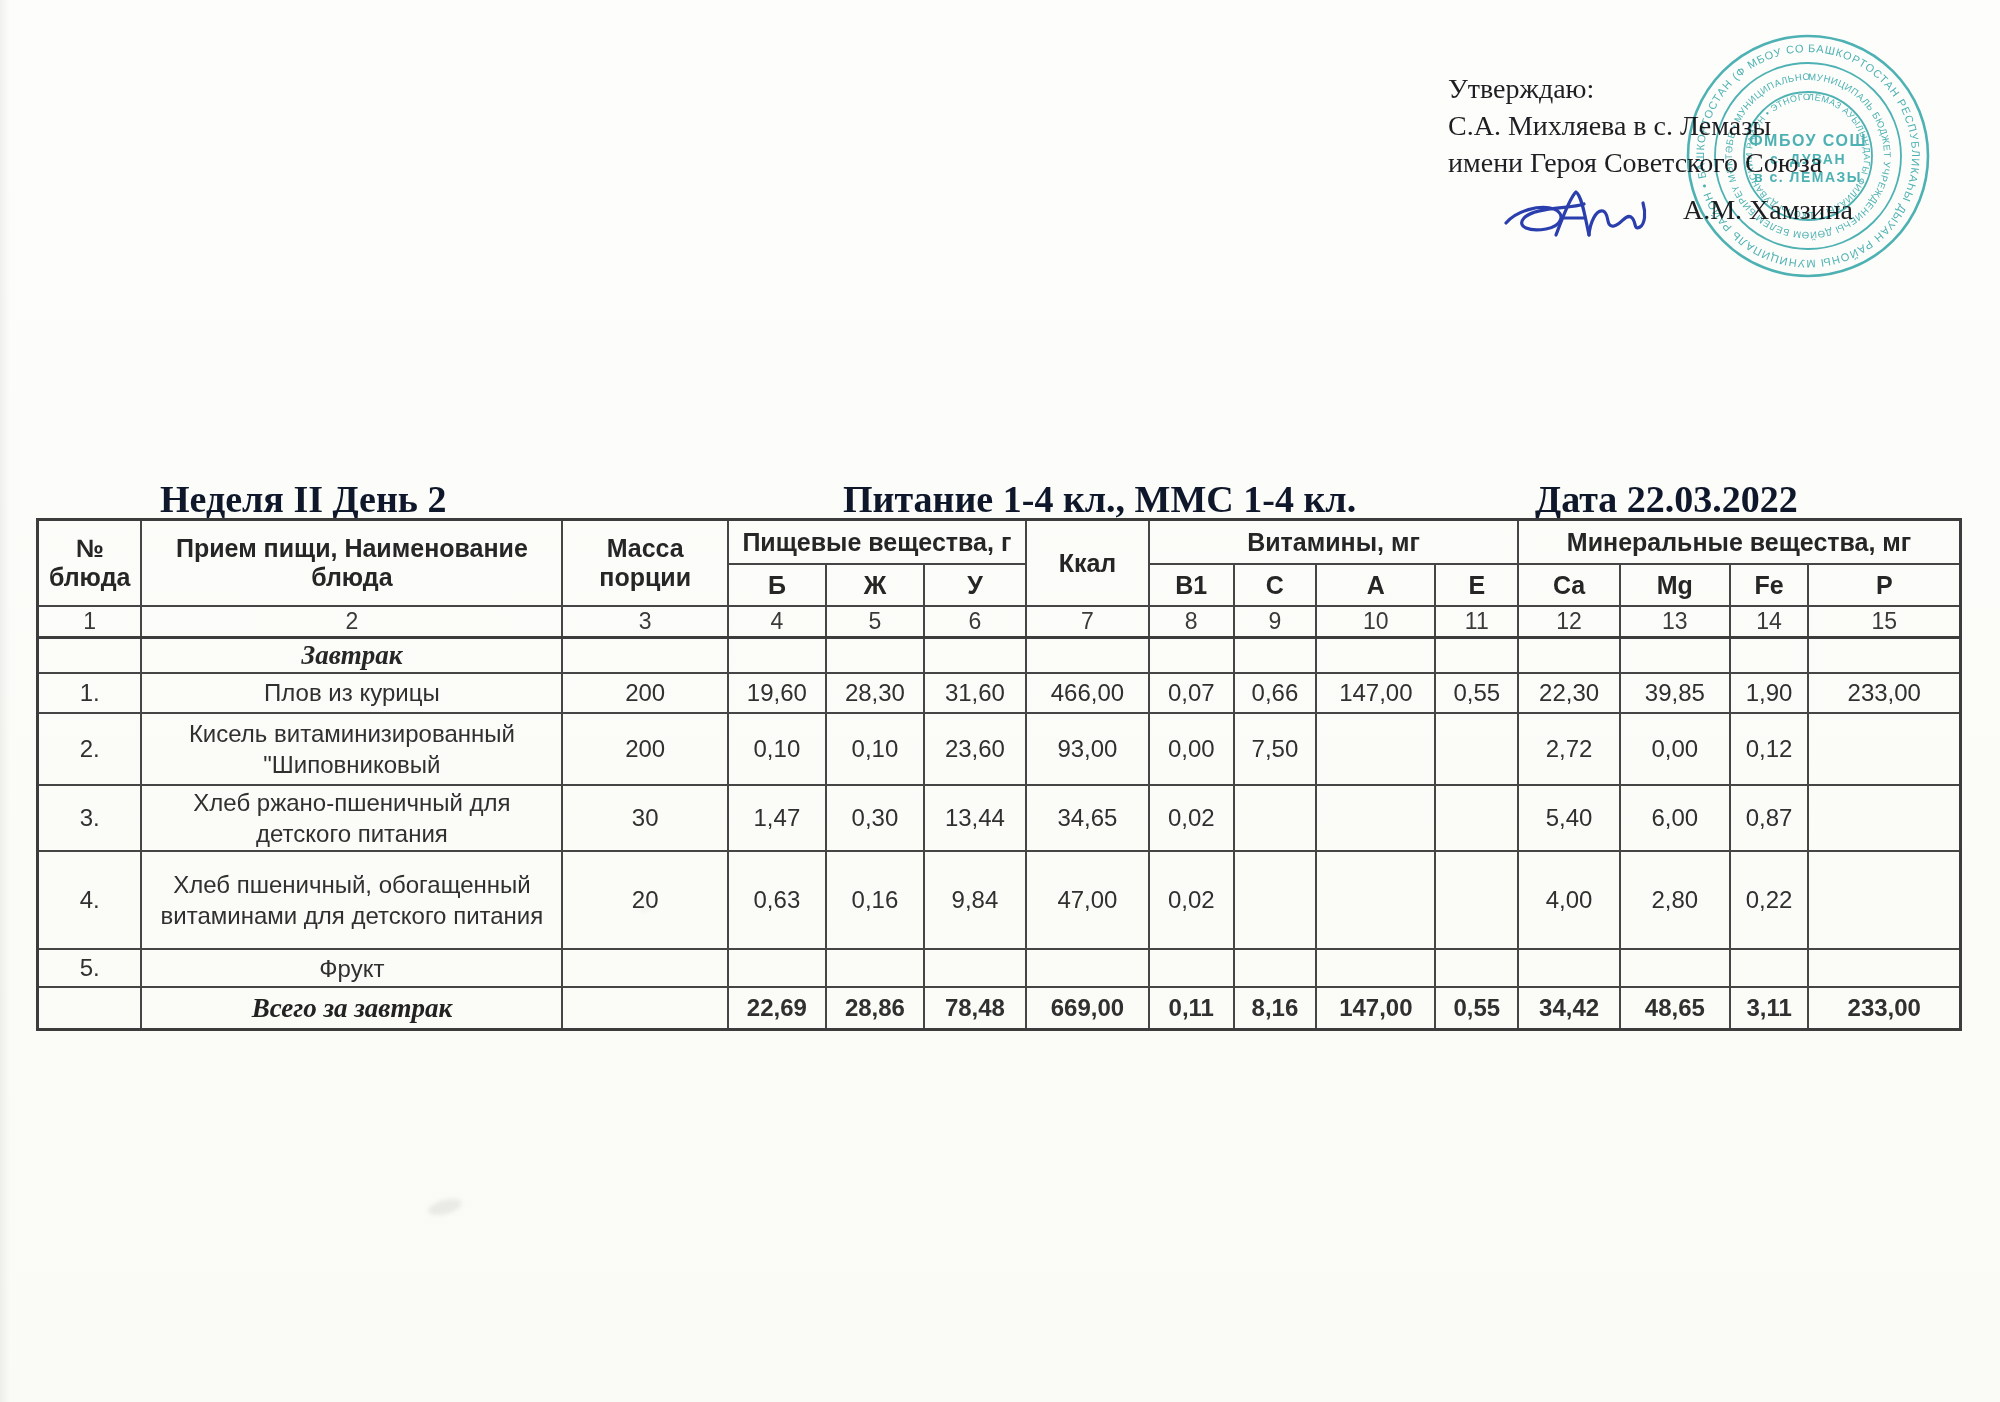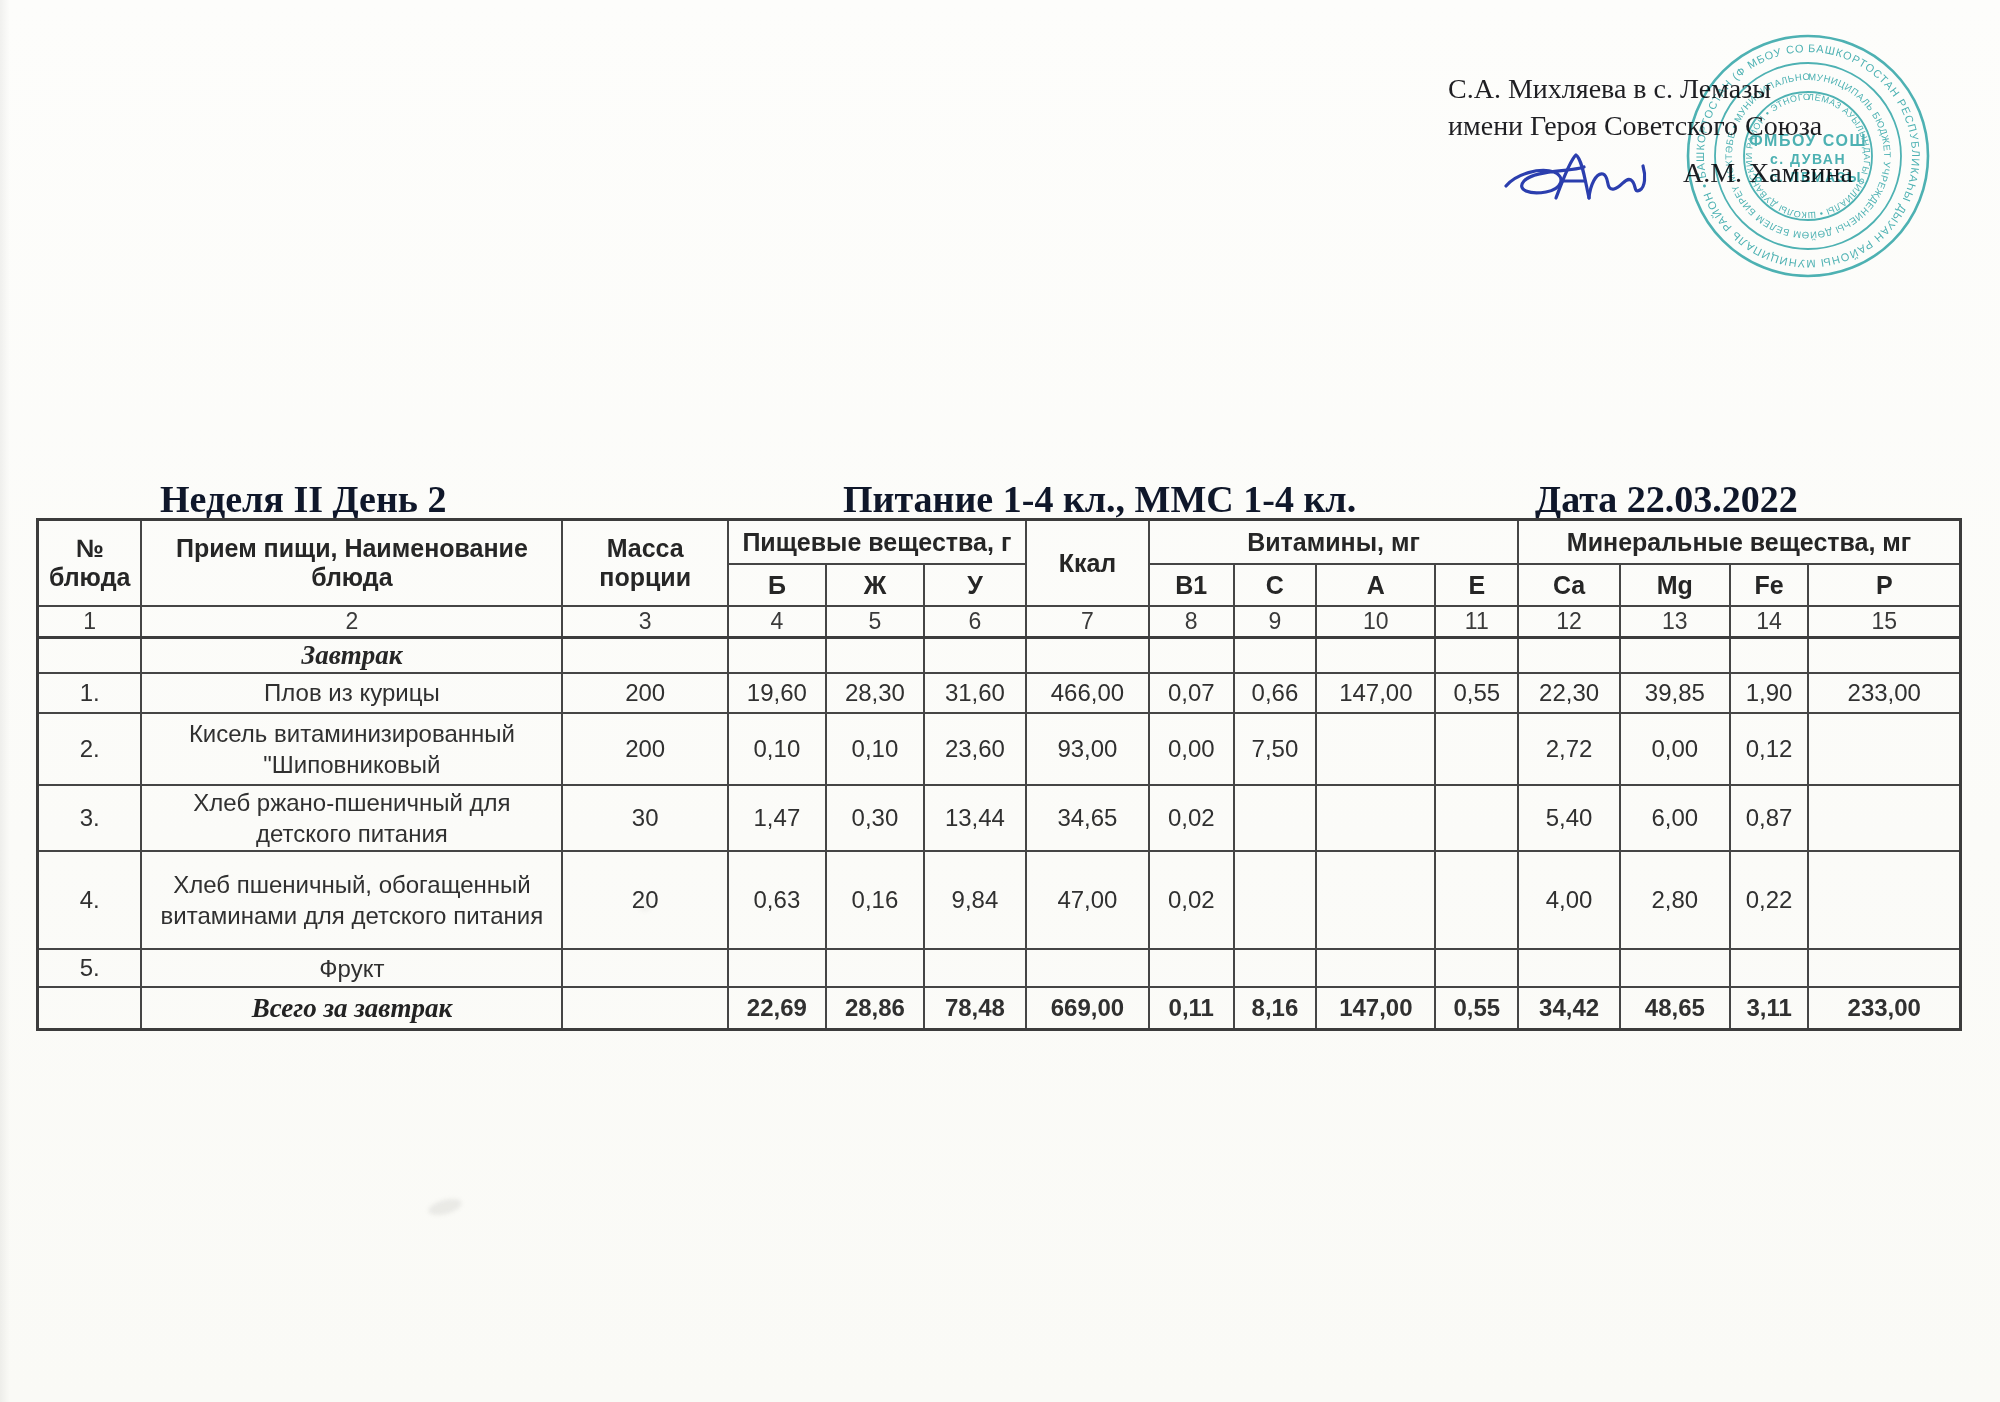--- a/index.html
+++ b/index.html
@@ -56,20 +56,21 @@
   .smudge{position:absolute;border-radius:50%;filter:blur(2px);}
   .s1{left:428px;top:1200px;width:34px;height:14px;background:rgba(90,85,80,0.10);transform:rotate(-15deg);}
   .s2{left:640px;top:905px;width:10px;height:6px;background:rgba(90,85,80,0.07);}
 </style>
 </head>
 <body>
 
 <div class="edge-shadow"></div>
 
 <div class="approval">
+  <div>Утверждаю:</div>
   <div>С.А. Михляева в с. Лемазы</div>
   <div>имени Героя Советского Союза</div>
   <div class="sign-line">
     <svg class="sign-svg" width="150" height="62" viewBox="0 0 150 62">
       <g fill="none" stroke="#2b3eae" stroke-width="3.2" stroke-linecap="round" stroke-linejoin="round">
         <path d="M6,40 C16,28 40,21 54,26 C66,31 62,43 46,46 C30,49 16,44 24,35 C34,24 70,26 84,21"></path>
         <path d="M56,52 C62,36 70,14 76,9 C82,13 85,34 89,52"></path>
         <path d="M63,35 L85,35"></path>
         <path d="M89,52 C90,40 96,26 103,28 C110,30 105,45 114,43 C122,41 125,31 131,34 C137,38 133,48 140,44 C145,41 146,30 143,20"></path>
       </g>

